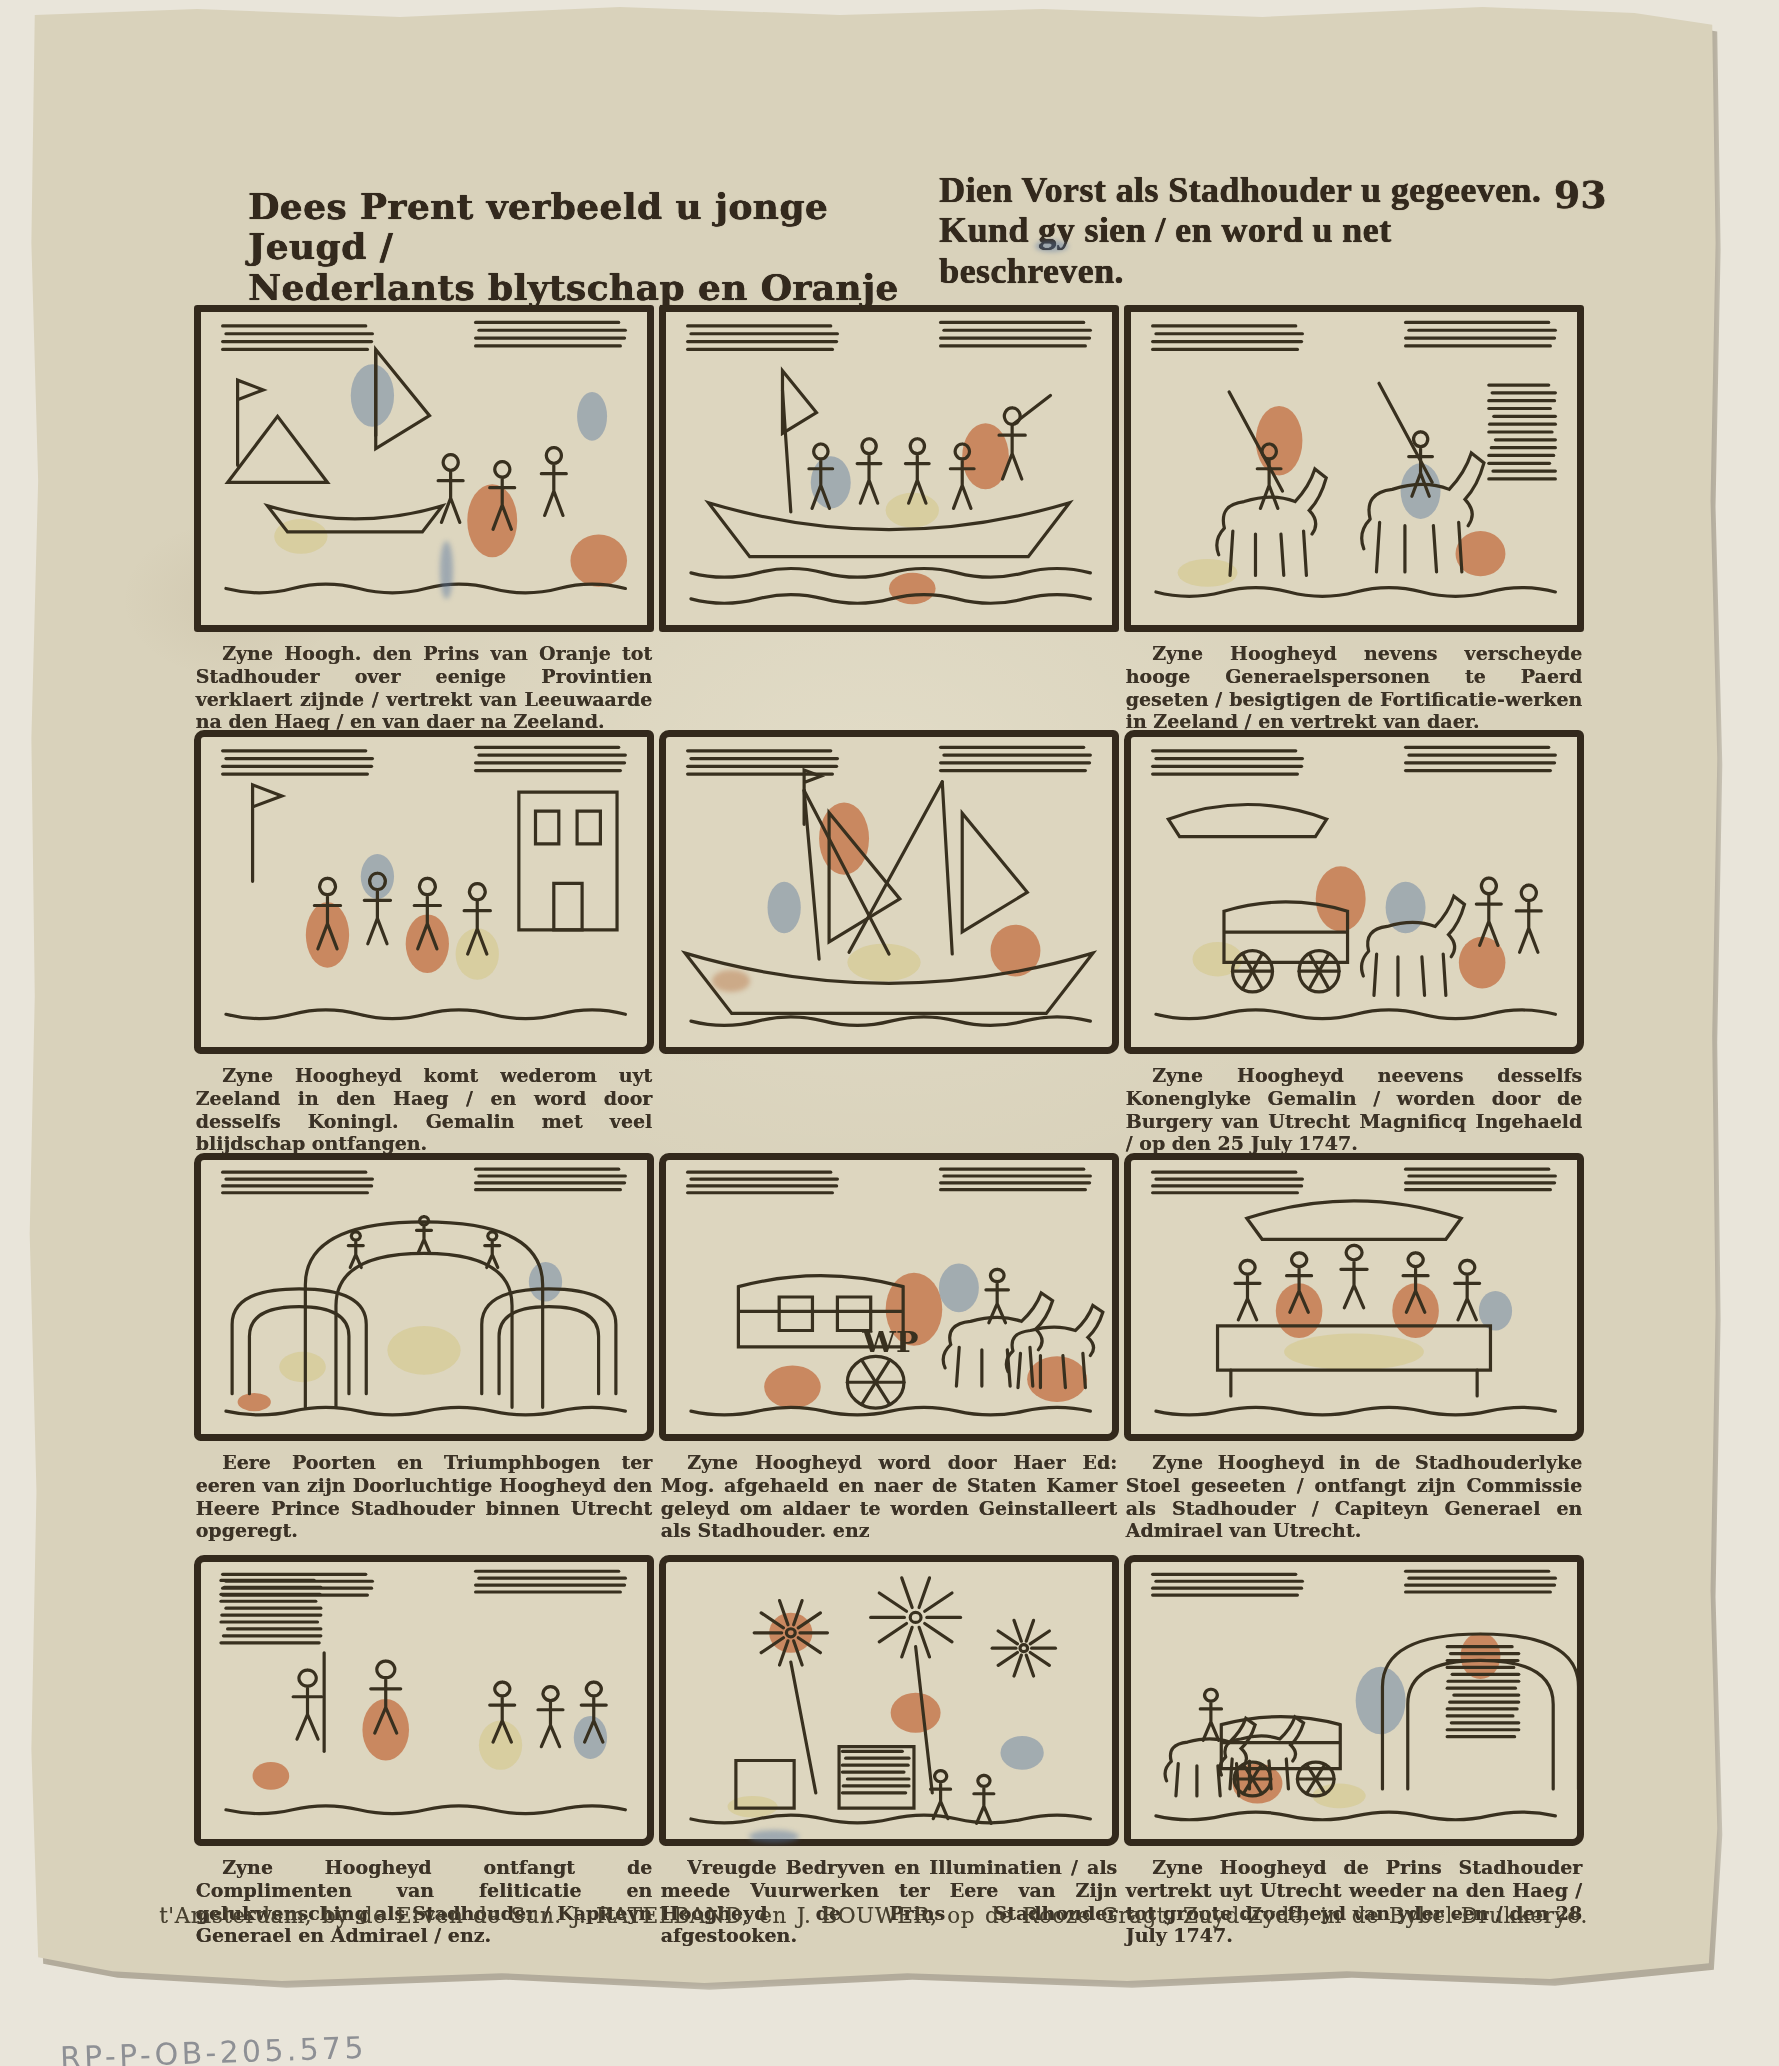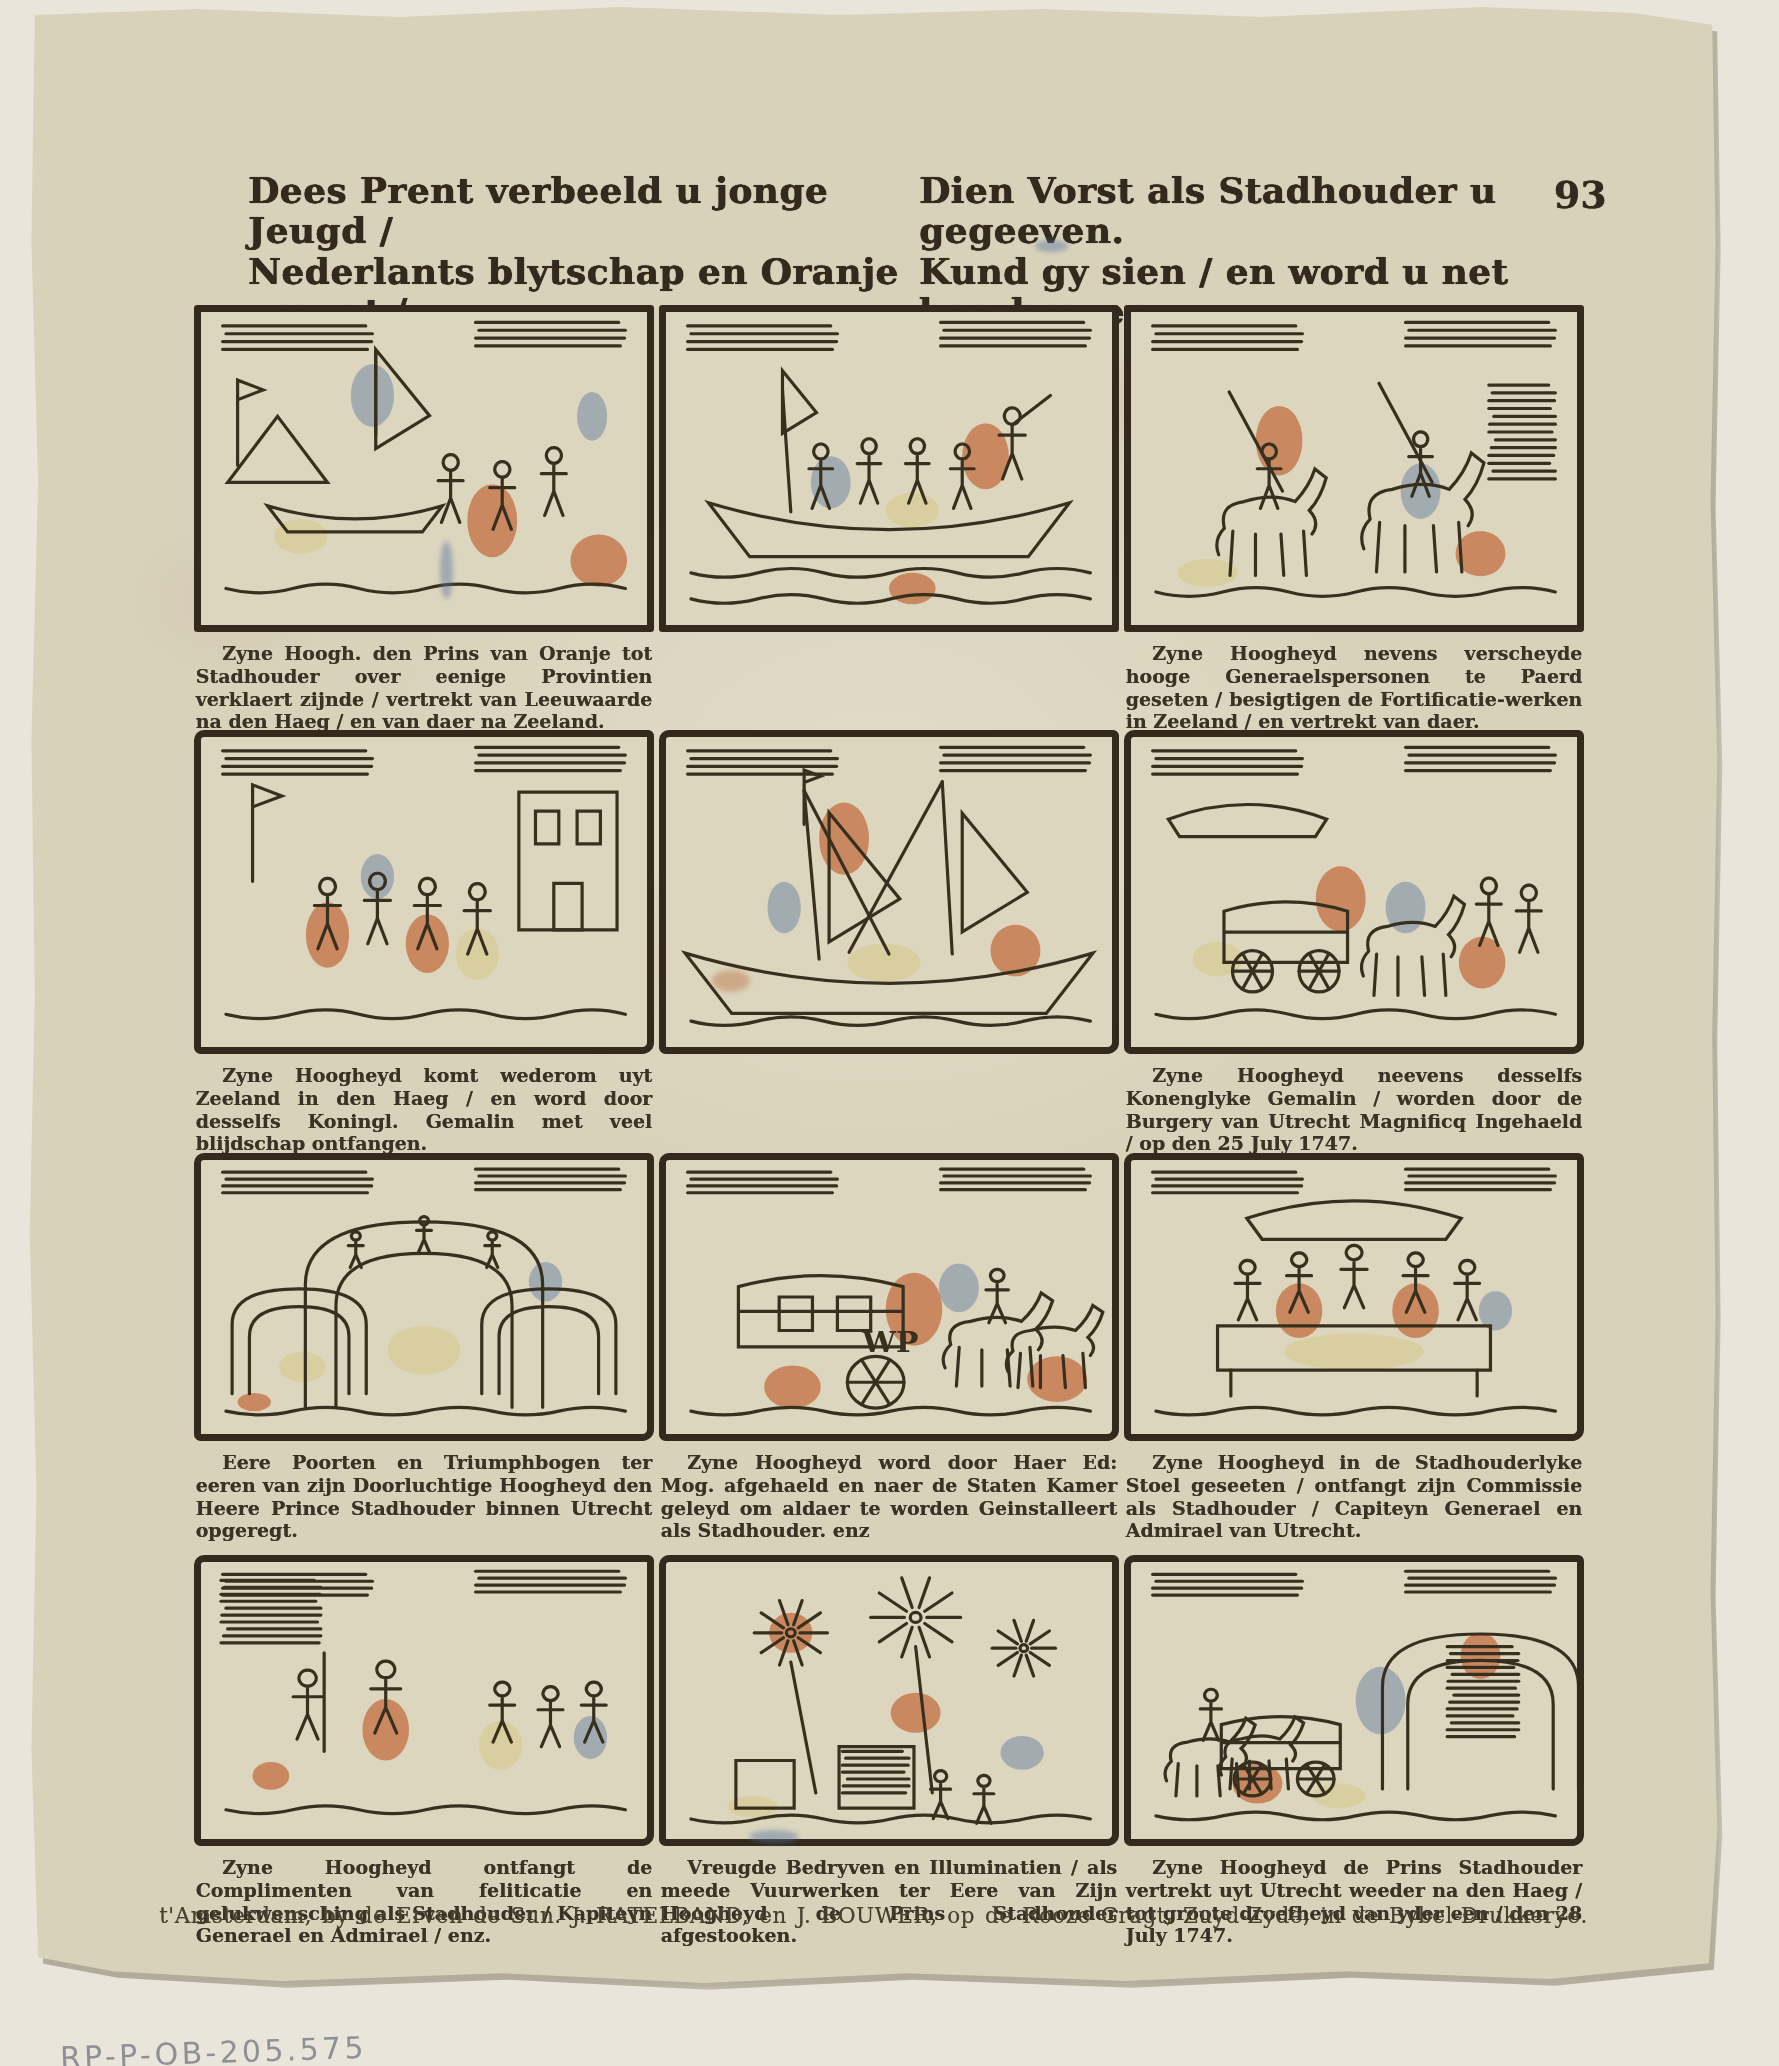--- a/index.html
+++ b/index.html
@@ -23,22 +23,22 @@
       radial-gradient(ellipse 149px 99px at 63% 20%, rgba(140,70,35,.06), transparent 60%),
       radial-gradient(ellipse 744px 579px at 50% 40%, rgba(255,252,238,.25), transparent 70%);
     clip-path:polygon(0.4% 0.5%,10% 0.2%,22% 0.6%,35% 0.1%,48% 0.5%,60% 0.2%,73% 0.6%,86% 0.1%,95% 0.4%,99.6% 1%,99.8% 12%,99.5% 25%,99.9% 38%,99.6% 52%,99.8% 66%,99.5% 80%,99.9% 92%,99.4% 98.8%,90% 99.6%,78% 99.2%,65% 99.7%,52% 99.3%,40% 99.8%,28% 99.3%,15% 99.7%,5% 99.2%,0.6% 98.5%,0.2% 88%,0.5% 75%,0.1% 62%,0.4% 50%,0.2% 37%,0.6% 24%,0.2% 12%);
   }
   .titles{
     position:absolute;left:220px;top:165px;width:1362px;display:flex;
     color:#33291d;font-weight:bold;
   }
   .title-col{font-size:36px;line-height:1.12;letter-spacing:0.4px;
     text-shadow:0 0 0.8px #33291d,0.5px 0 0 #33291d;}
-  .title-col.left{width:671px;}
-  .title-col.right{width:612px;}
+  .title-col.left{width:671px;margin-top:16px;}
+  .title-col.right{width:612px;margin-left:20px;font-family:Liberation Serif, serif;}
   .page-number{
     position:absolute;right:3.3px;top:1.7px;font-size:38px;font-weight:bold;
     text-shadow:0 0 0.8px #33291d;
   }
   .grid{
     position:absolute;left:166px;top:266px;
     display:grid;grid-template-columns:repeat(3,460px);column-gap:5px;
     grid-template-rows:425px 423px 402px auto;
   }
   figure.cell{margin:0;width:460px;}

